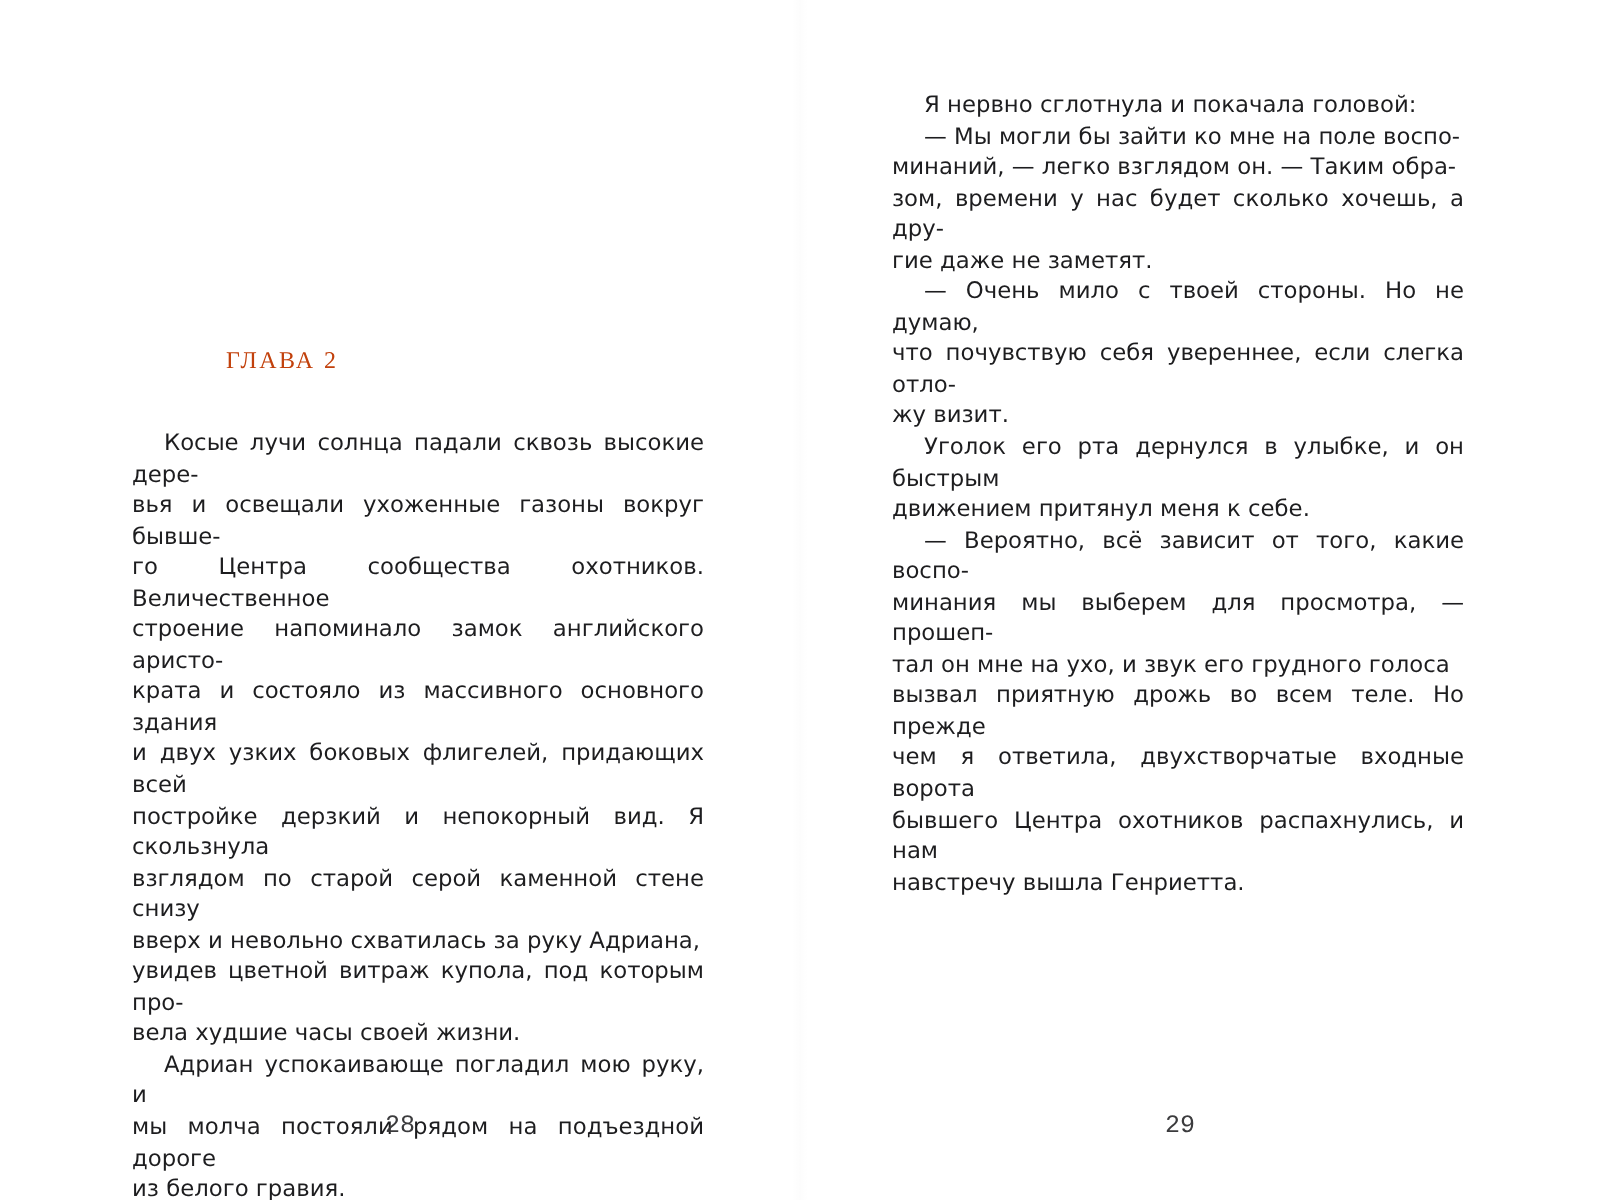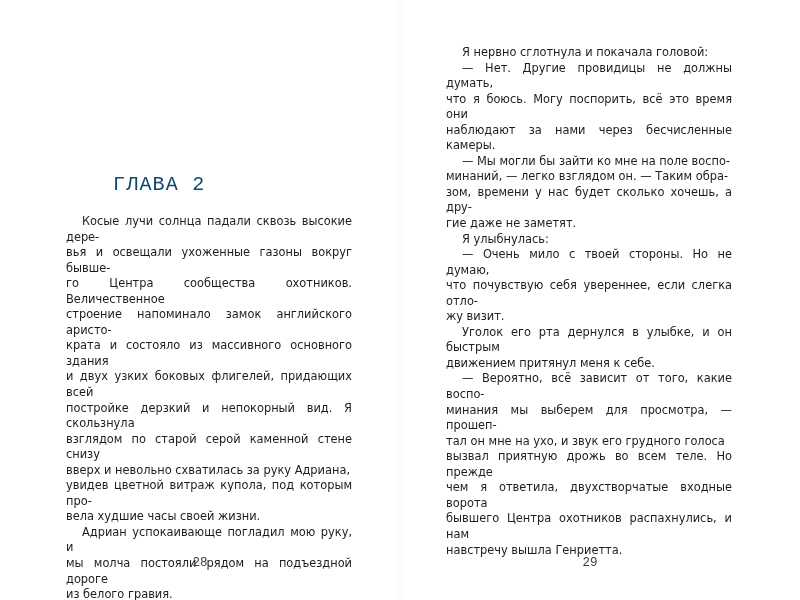--- a/index.html
+++ b/index.html
@@ -23,24 +23,24 @@
     height: 430px;
     box-sizing: border-box;
   }
   .page-left  { left: 0px;   width: 400px; }
   .page-right { left: 400px; width: 400px; }
 
   .chapter-heading {
     position: absolute;
     left: 113px;
     top: 173px;
-    font-family: Liberation Mono, monospace;
-    font-size: 20px;
+    font-family: Liberation Serif, serif;
+    font-size: 12px;
     letter-spacing: 1.2px;
-    color: #0c4a6e;
+    color: #c2410c;
     white-space: nowrap;
   }
 
   .text-block {
     position: absolute;
     box-sizing: border-box;
     text-align: justify;
     color: #1d1d1f;
     font-size: 11.4px;
     line-height: 15.55px;
@@ -114,28 +114,24 @@
 
     </div>
 
     <div class="page-number page-number-left">28</div>
   </div>
 
   <div class="page page-right">
 
     <div class="text-block text-block-right">
       <p class="para indent">Я нервно сглотнула и покачала головой:</p>
-      <p class="para indent">— Нет. Другие провидицы не должны думать,
-что я боюсь. Могу поспорить, всё это время они
-наблюдают за нами через бесчисленные камеры.</p>
       <p class="para indent">— Мы могли бы зайти ко мне на поле воспо-
 минаний, — легко взглядом он. — Таким обра-
 зом, времени у нас будет сколько хочешь, а дру-
 гие даже не заметят.</p>
-      <p class="para indent">Я улыбнулась:</p>
       <p class="para indent">— Очень мило с твоей стороны. Но не думаю,
 что почувствую себя увереннее, если слегка отло-
 жу визит.</p>
       <p class="para indent">Уголок его рта дернулся в улыбке, и он быстрым
 движением притянул меня к себе.</p>
       <p class="para indent">— Вероятно, всё зависит от того, какие воспо-
 минания мы выберем для просмотра, — прошеп-
 тал он мне на ухо, и звук его грудного голоса
 вызвал приятную дрожь во всем теле. Но прежде
 чем я ответила, двухстворчатые входные ворота

